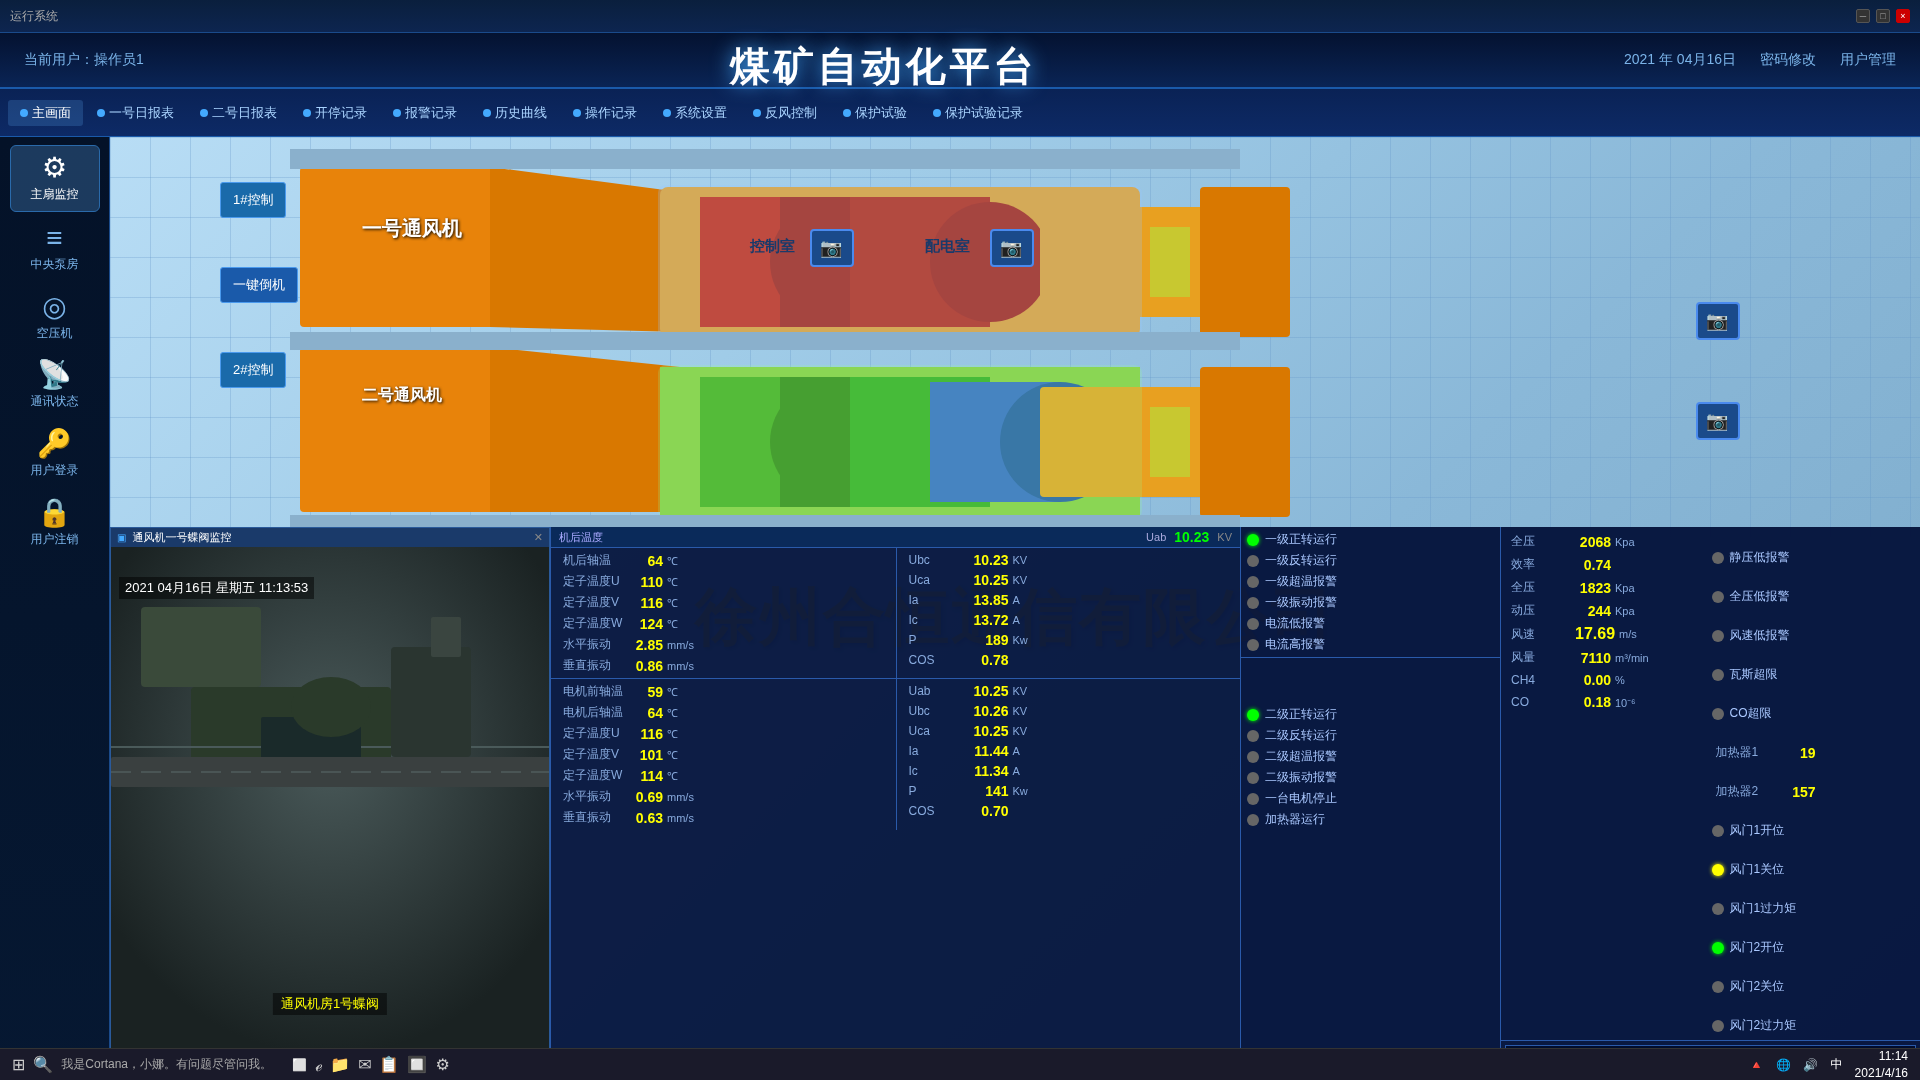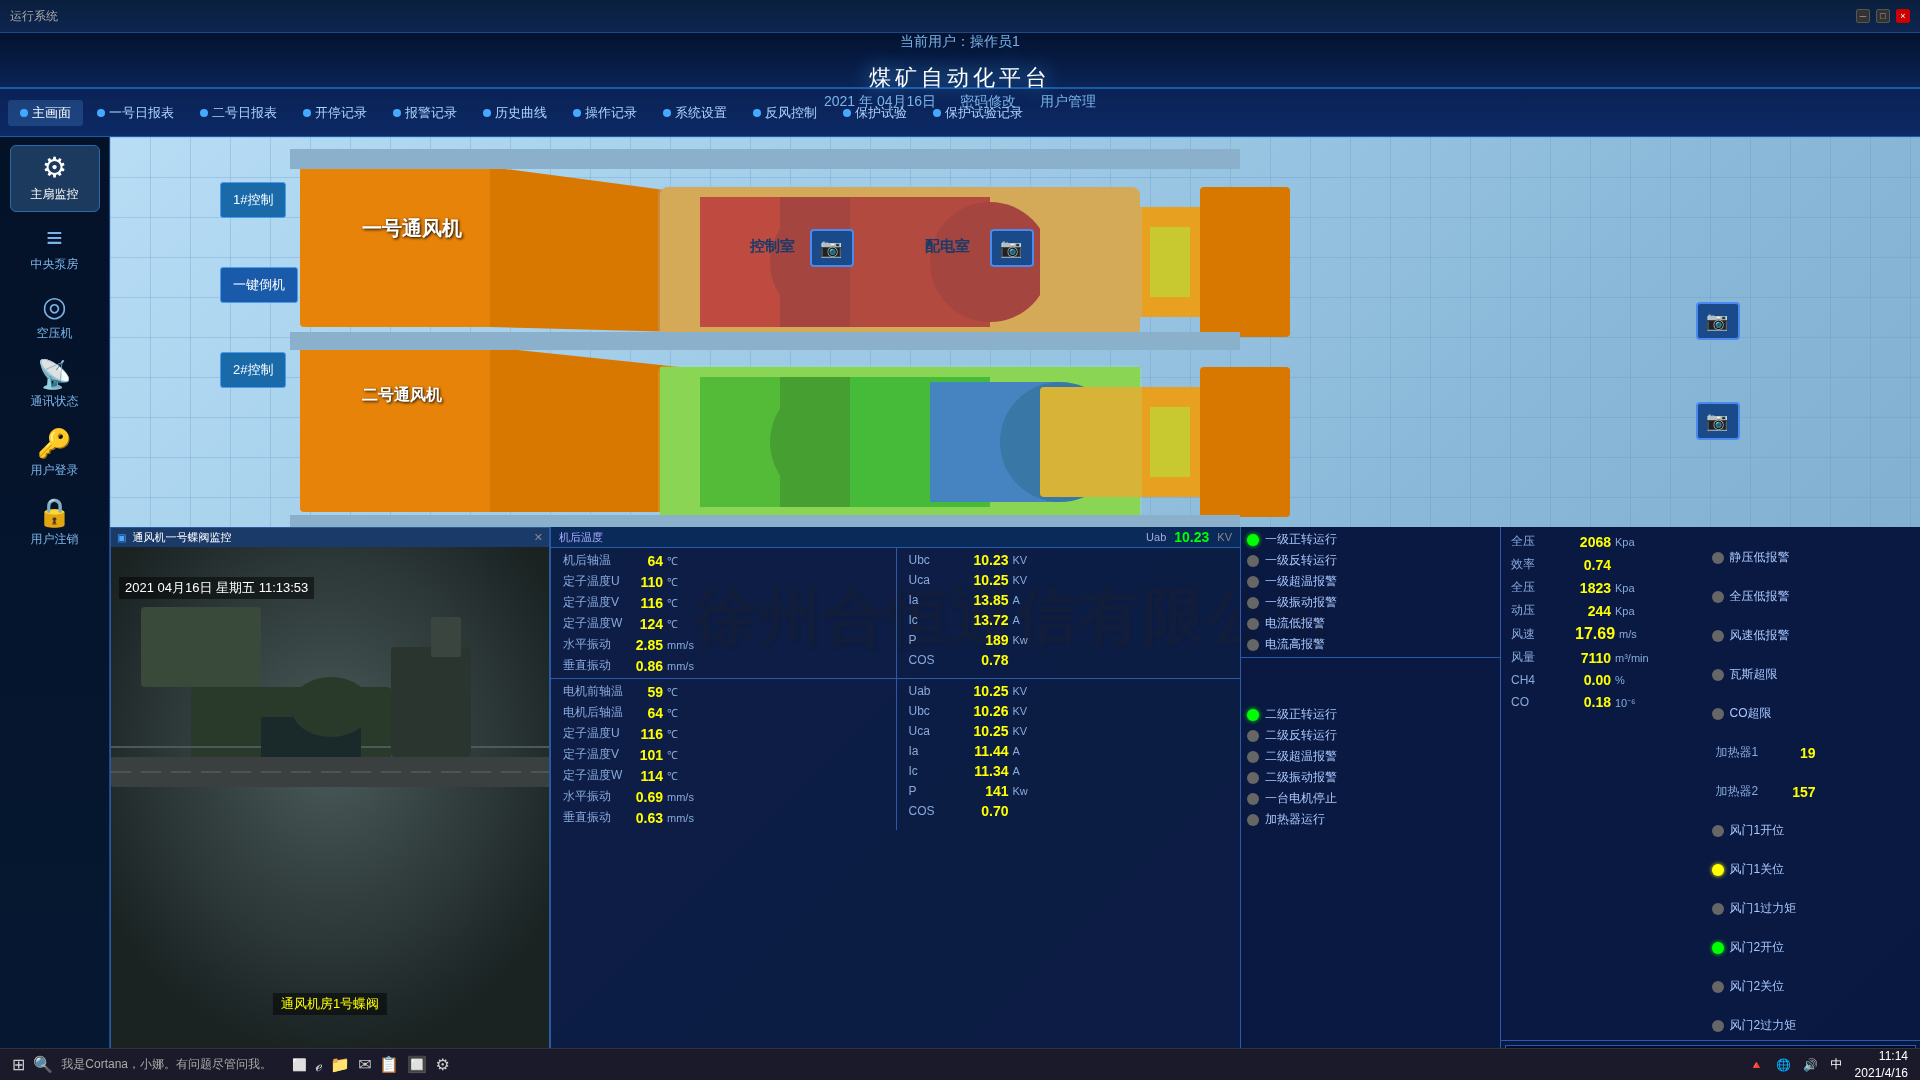--- a/index.html
+++ b/index.html
@@ -15,24 +15,23 @@
     .title-bar-left { color: #aaa; font-size: 12px; }
     .title-bar-right { display: flex; gap: 6px; }
     .title-bar-btn { width: 14px; height: 14px; border-radius: 2px; border: 1px solid #555; background: #333; cursor: pointer; display: flex; align-items: center; justify-content: center; font-size: 9px; color: #aaa; }
 
     
     .header {
       display: flex; align-items: center; justify-content: space-between;
       background: linear-gradient(180deg, #041230 0%, #0a2455 100%);
       height: 56px; padding: 0 24px;
       border-bottom: 2px solid #1a5aaa;
-      flex-direction: column;
     }
     .header-left { color: #7ab3e8; font-size: 14px; }
-    .header-title { color: #fff; font-size: 22px; font-weight: normal; letter-spacing: 4px; text-shadow: 0 0 20px #4af; margin-top: 12px; }
+    .header-title { color: #fff; font-size: 40px; font-weight: bold; letter-spacing: 4px; text-shadow: 0 0 20px #4af; margin-top: 12px; }
     .header-right { display: flex; gap: 24px; color: #7ab3e8; font-size: 14px; cursor: pointer; }
 
     
     .nav-bar {
       display: flex; align-items: center;
       background: linear-gradient(180deg, #0a2255 0%, #0d2a66 100%);
       height: 48px; padding: 0 8px; gap: 2px;
       border-bottom: 1px solid #1a5aaa;
     }
     .nav-item {

